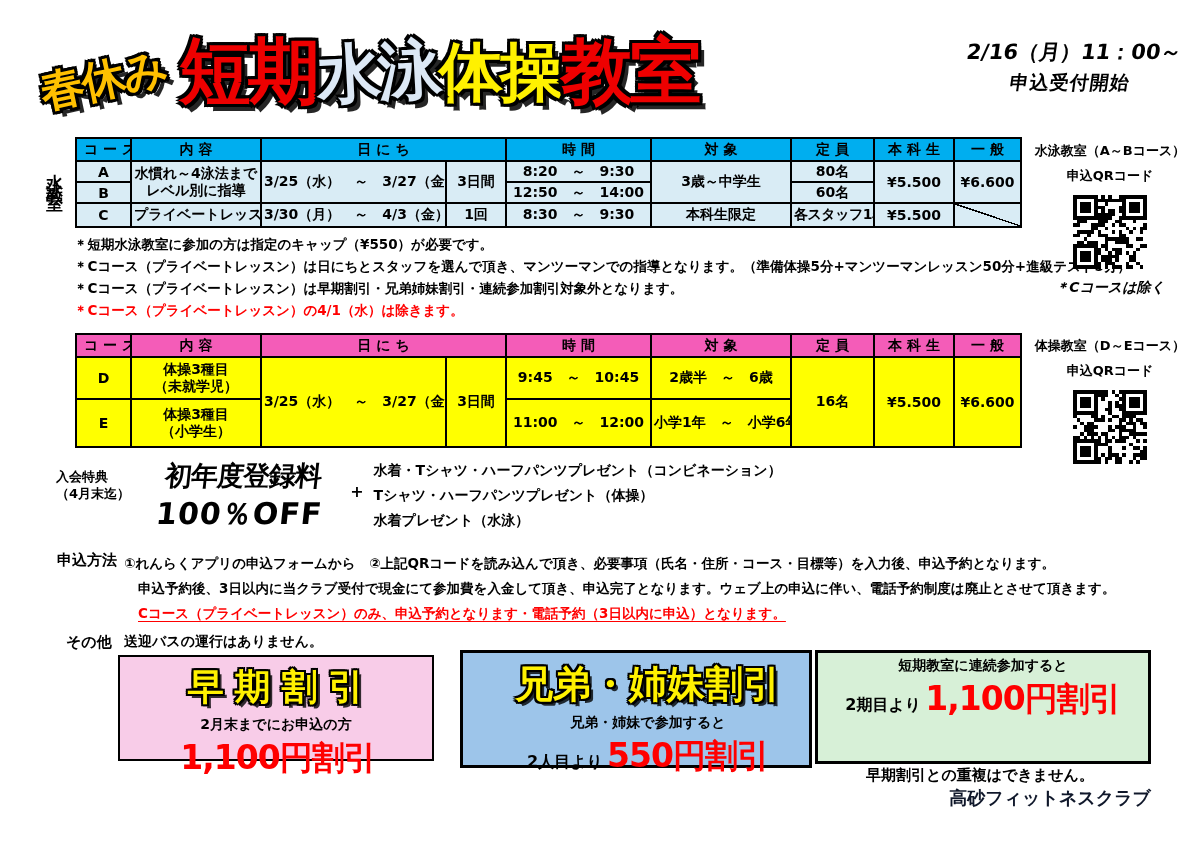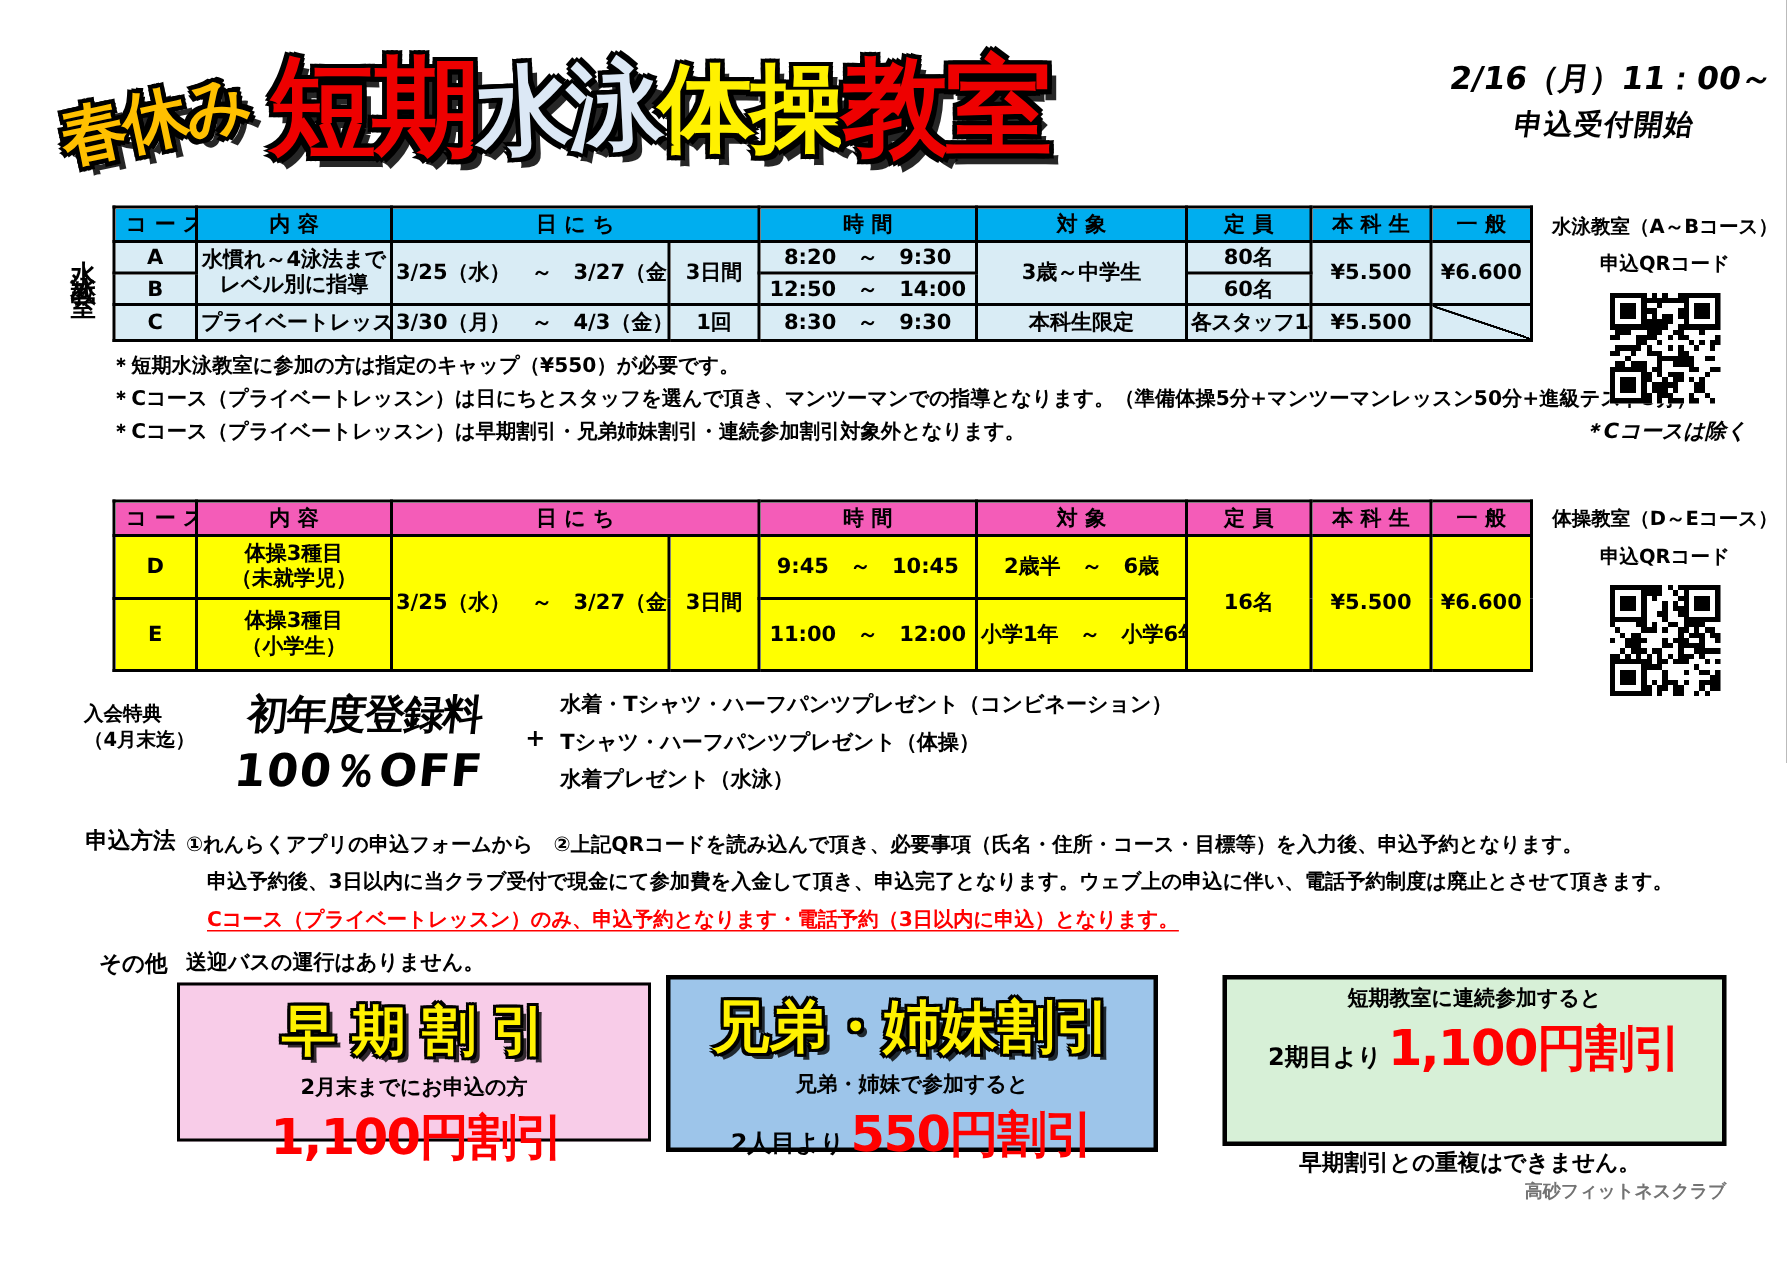--- a/index.html
+++ b/index.html
@@ -72,30 +72,30 @@
   
   .apply-label{position:absolute; left:57px; top:551px; font-weight:bold; font-size:15px; color:#000;}
   .apply-lines{position:absolute; left:124px; top:551px; font-weight:bold; font-size:13.5px; line-height:25px; white-space:nowrap; color:#000;}
   .apply-lines .ind{padding-left:14px;}
   .apply-lines .red-u{color:var(--accent-red); text-decoration:underline; text-underline-offset:3px;}
   .other-label{position:absolute; left:66px; top:633px; font-weight:bold; font-size:15px; color:#000;}
   .other-text{position:absolute; left:124px; top:633px; font-weight:bold; font-size:14px; color:#000;}
   
   .box{position:absolute; border:3px solid #000; text-align:center; color:#000;}
   #box-early{left:118px; top:655px; width:312px; height:102px; background:var(--box1-bg); border-width:2px;}
-  #box-sibling{left:444px; top:650px; width:322px; height:112px; background:var(--box2-bg);}
+  #box-sibling{left:460px; top:650px; width:322px; height:112px; background:var(--box2-bg);padding-left:24px;}
   #box-repeat{left:815px; top:650px; width:330px; height:108px; background:var(--box3-bg);}
   .box .btitle{font-size:38px; color:var(--title-yellow); margin-top:6px; white-space:nowrap;}
   #box-early .btitle{letter-spacing:.30em; text-indent:.30em; font-size:36px;}
   .box .bcond{font-size:14px; font-weight:bold; margin-top:4px;}
   .box .bamount-row{display:flex; justify-content:center; align-items:baseline; margin-top:2px;}
   .box .bprefix{font-size:16px; font-weight:bold; margin-right:4px;}
   .box .bamount{font-size:33px; font-weight:bold; color:var(--accent-red); letter-spacing:-1px;}
   .footer-note{position:absolute; left:815px; top:766px; width:330px; text-align:center; font-weight:bold; font-size:15px; color:#000;}
-  .club-name{position:absolute; right:40px; top:786px; font-weight:bold; font-size:12px; color:#737373;}
+  .club-name{position:absolute; right:40px; top:786px; font-weight:bold; font-size:18px; color:#0f172a;}
 </style>
 </head>
 <body>
 
 <div class="page">
 
   <div class="title-row">
     <span class="outl t-spring">春休み</span>
     <span class="outl t-red">短期</span>
     <span class="outl t-pale">水泳</span>
@@ -162,20 +162,21 @@
       <td>¥5.500</td>
       <td class="diag"></td>
     </tr>
   </tbody>
     </table>
 
   <div class="swim-notes">
     <div>＊短期水泳教室に参加の方は指定のキャップ（¥550）が必要です。</div>
     <div>＊Cコース（プライベートレッスン）は日にちとスタッフを選んで頂き、マンツーマンでの指導となります。（準備体操5分+マンツーマンレッスン50分+進級テスト5分）</div>
     <div>＊Cコース（プライベートレッスン）は早期割引・兄弟姉妹割引・連続参加割引対象外となります。</div>
+    <div class="red">＊Cコース（プライベートレッスン）の4/1（水）は除きます。</div>
   </div>
 
   <div class="qr-block" id="swim-qr-block">
     <div class="q1">水泳教室（A～Bコース）</div>
     <div class="q2">申込QRコード</div>
     <div class="qr"><svg viewBox="0 0 21 21" width="100%" height="100%" fill="#000" shape-rendering="crispEdges">
           <rect x="0" y="0" width="1" height="1"></rect>
           <rect x="1" y="0" width="1" height="1"></rect>
           <rect x="2" y="0" width="1" height="1"></rect>
           <rect x="3" y="0" width="1" height="1"></rect>

